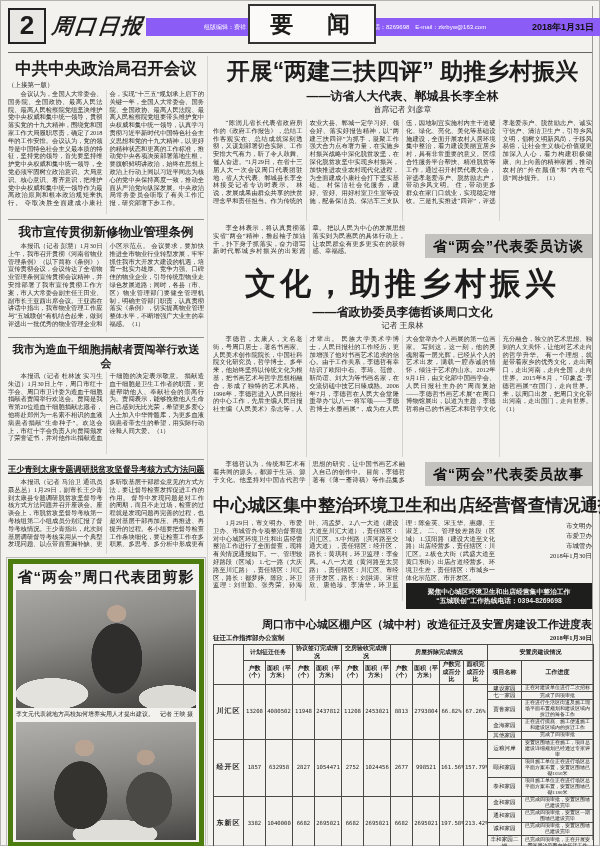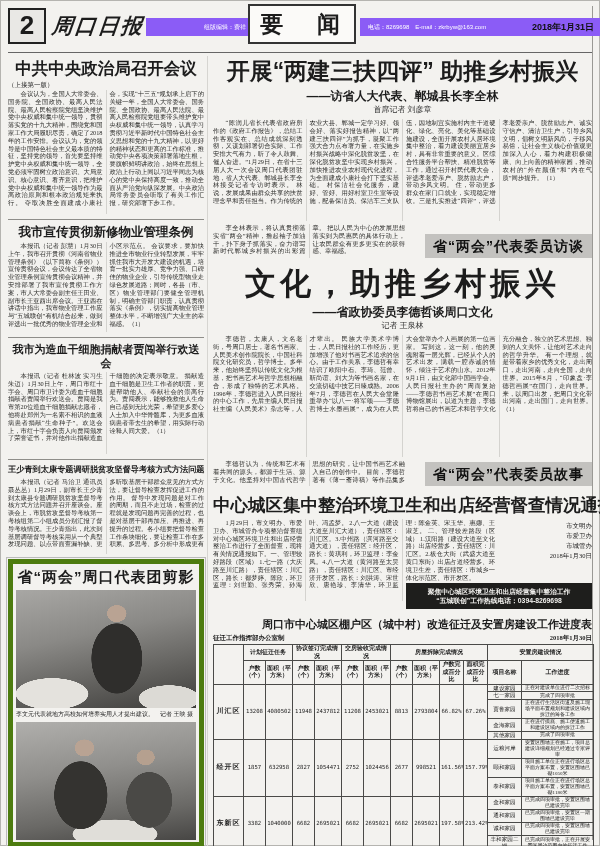--- a/index.html
+++ b/index.html
@@ -11,40 +11,40 @@
   .hdr{position:absolute;left:8px;top:4px;width:584px;height:46px;}
   .pagenum{position:absolute;left:0;top:4px;width:34px;height:32px;border:2px solid #222;
            background:#e9e8e5;font:bold 26px/30px "Liberation Sans",sans-serif;text-align:center;}
   .masthead{position:absolute;left:44px;top:8px;font:bold italic 21px/28px "Liberation Serif",serif;
             transform:skewX(-6deg);letter-spacing:2px;}
   .gbar{position:absolute;top:14px;height:18px;background:#8b5cf6;color:#fff;
         font:6px/18px "Liberation Sans",sans-serif;white-space:nowrap;overflow:hidden;}
   .gbar.l{left:138px;width:158px;text-align:center;}
   .gbar.r{left:352px;width:240px;padding-left:8px;box-sizing:border-box;}
   .gbar.r .date{position:absolute;right:6px;top:0;color:#111;font:bold 9px/18px "Liberation Sans",sans-serif;}
-  .secbox{position:absolute;left:240px;top:0;width:108px;height:40px;background:#fbfaf8;
+  .secbox{position:absolute;left:240px;top:0;width:128px;height:40px;background:#fbfaf8;
           border:2px solid #333;text-align:center;font:bold 23px/38px "Liberation Serif",serif;letter-spacing:14px;
           padding-left:10px;box-sizing:border-box;z-index:2;}
   .hdr-rule{position:absolute;left:8px;top:52px;width:584px;border-top:1px solid #666;}
   
   .h-big{font:bold 23px/30px "Liberation Sans",sans-serif;text-align:center;letter-spacing:0px;margin:0;}
   .h-sub{font:bold 12px/16px "Liberation Sans",sans-serif;text-align:center;margin:2px 0 0;}
   .h-by{font:8px/12px "Liberation Serif",serif;text-align:center;margin:0 0 3px;color:#333;}
   .body-cols{font:6.3px/7.8px "Liberation Serif",serif;text-align:justify;color:#2a2a28;
              column-gap:7px;column-rule:1px solid #d4d3cf;overflow:hidden;text-indent:2em;}
   .c2{column-count:2;} .c3{column-count:3;} .c4{column-count:4;}
   .tagbox{background:#c3c2bf;color:#111;font:bold 14px/24px "Liberation Sans",sans-serif;
           text-align:center;height:24px;letter-spacing:1px;}
   .divider{border:none;border-top:1px solid #8f8e8a;margin:5px 0 4px;}
   
   .colL{position:absolute;left:8px;top:58px;width:196px;}
   .colL h2{font:bold 16.5px/20px "Liberation Sans",sans-serif;text-align:center;margin:0 0 2px;}
   .colL h3{font:bold 12.5px/16px "Liberation Sans",sans-serif;text-align:center;margin:0 0 2px;}
   .colL h4{font:bold 11px/14px "Liberation Sans",sans-serif;text-align:center;margin:0 0 2px;}
-  .colL h5{font:bold 8.2px/12px "Liberation Sans",sans-serif;text-align:center;margin:0 0 2px;white-space:nowrap;}
+  .colL h5{font:bold 8.2px/12px "Liberation Sans",sans-serif;text-align:center;margin:0 0 2px;white-space:nowrap;text-decoration:underline;}
   .note{font:6.5px/9px "Liberation Serif",serif;margin:0 0 1px;}
   .photobox{border:5px solid #4d7c0f;outline:1px solid #bbb;outline-offset:1px;padding:3px;margin-top:5px;height:272px;overflow:hidden;}
   .photobox .pt{font:bold 15px/20px "Liberation Sans",sans-serif;text-align:center;letter-spacing:1px;margin:0 0 3px;}
   .photo{width:100%;height:118px;
     background:
       radial-gradient(ellipse 16px 14px at 56% 20%,#b9a393 0 60%,transparent 61%),
       radial-gradient(ellipse 42px 58px at 56% 58%,#2f2e2c 0 60%,transparent 61%),
       radial-gradient(ellipse 60px 26px at 20% 88%,#e4e2dd 0 60%,transparent 61%),
       radial-gradient(ellipse 50px 22px at 85% 92%,#dcdad5 0 60%,transparent 61%),
       linear-gradient(168deg,#a8a7a4 0%,#8a8986 38%,#605f5c 72%,#3f3e3c 100%);}

